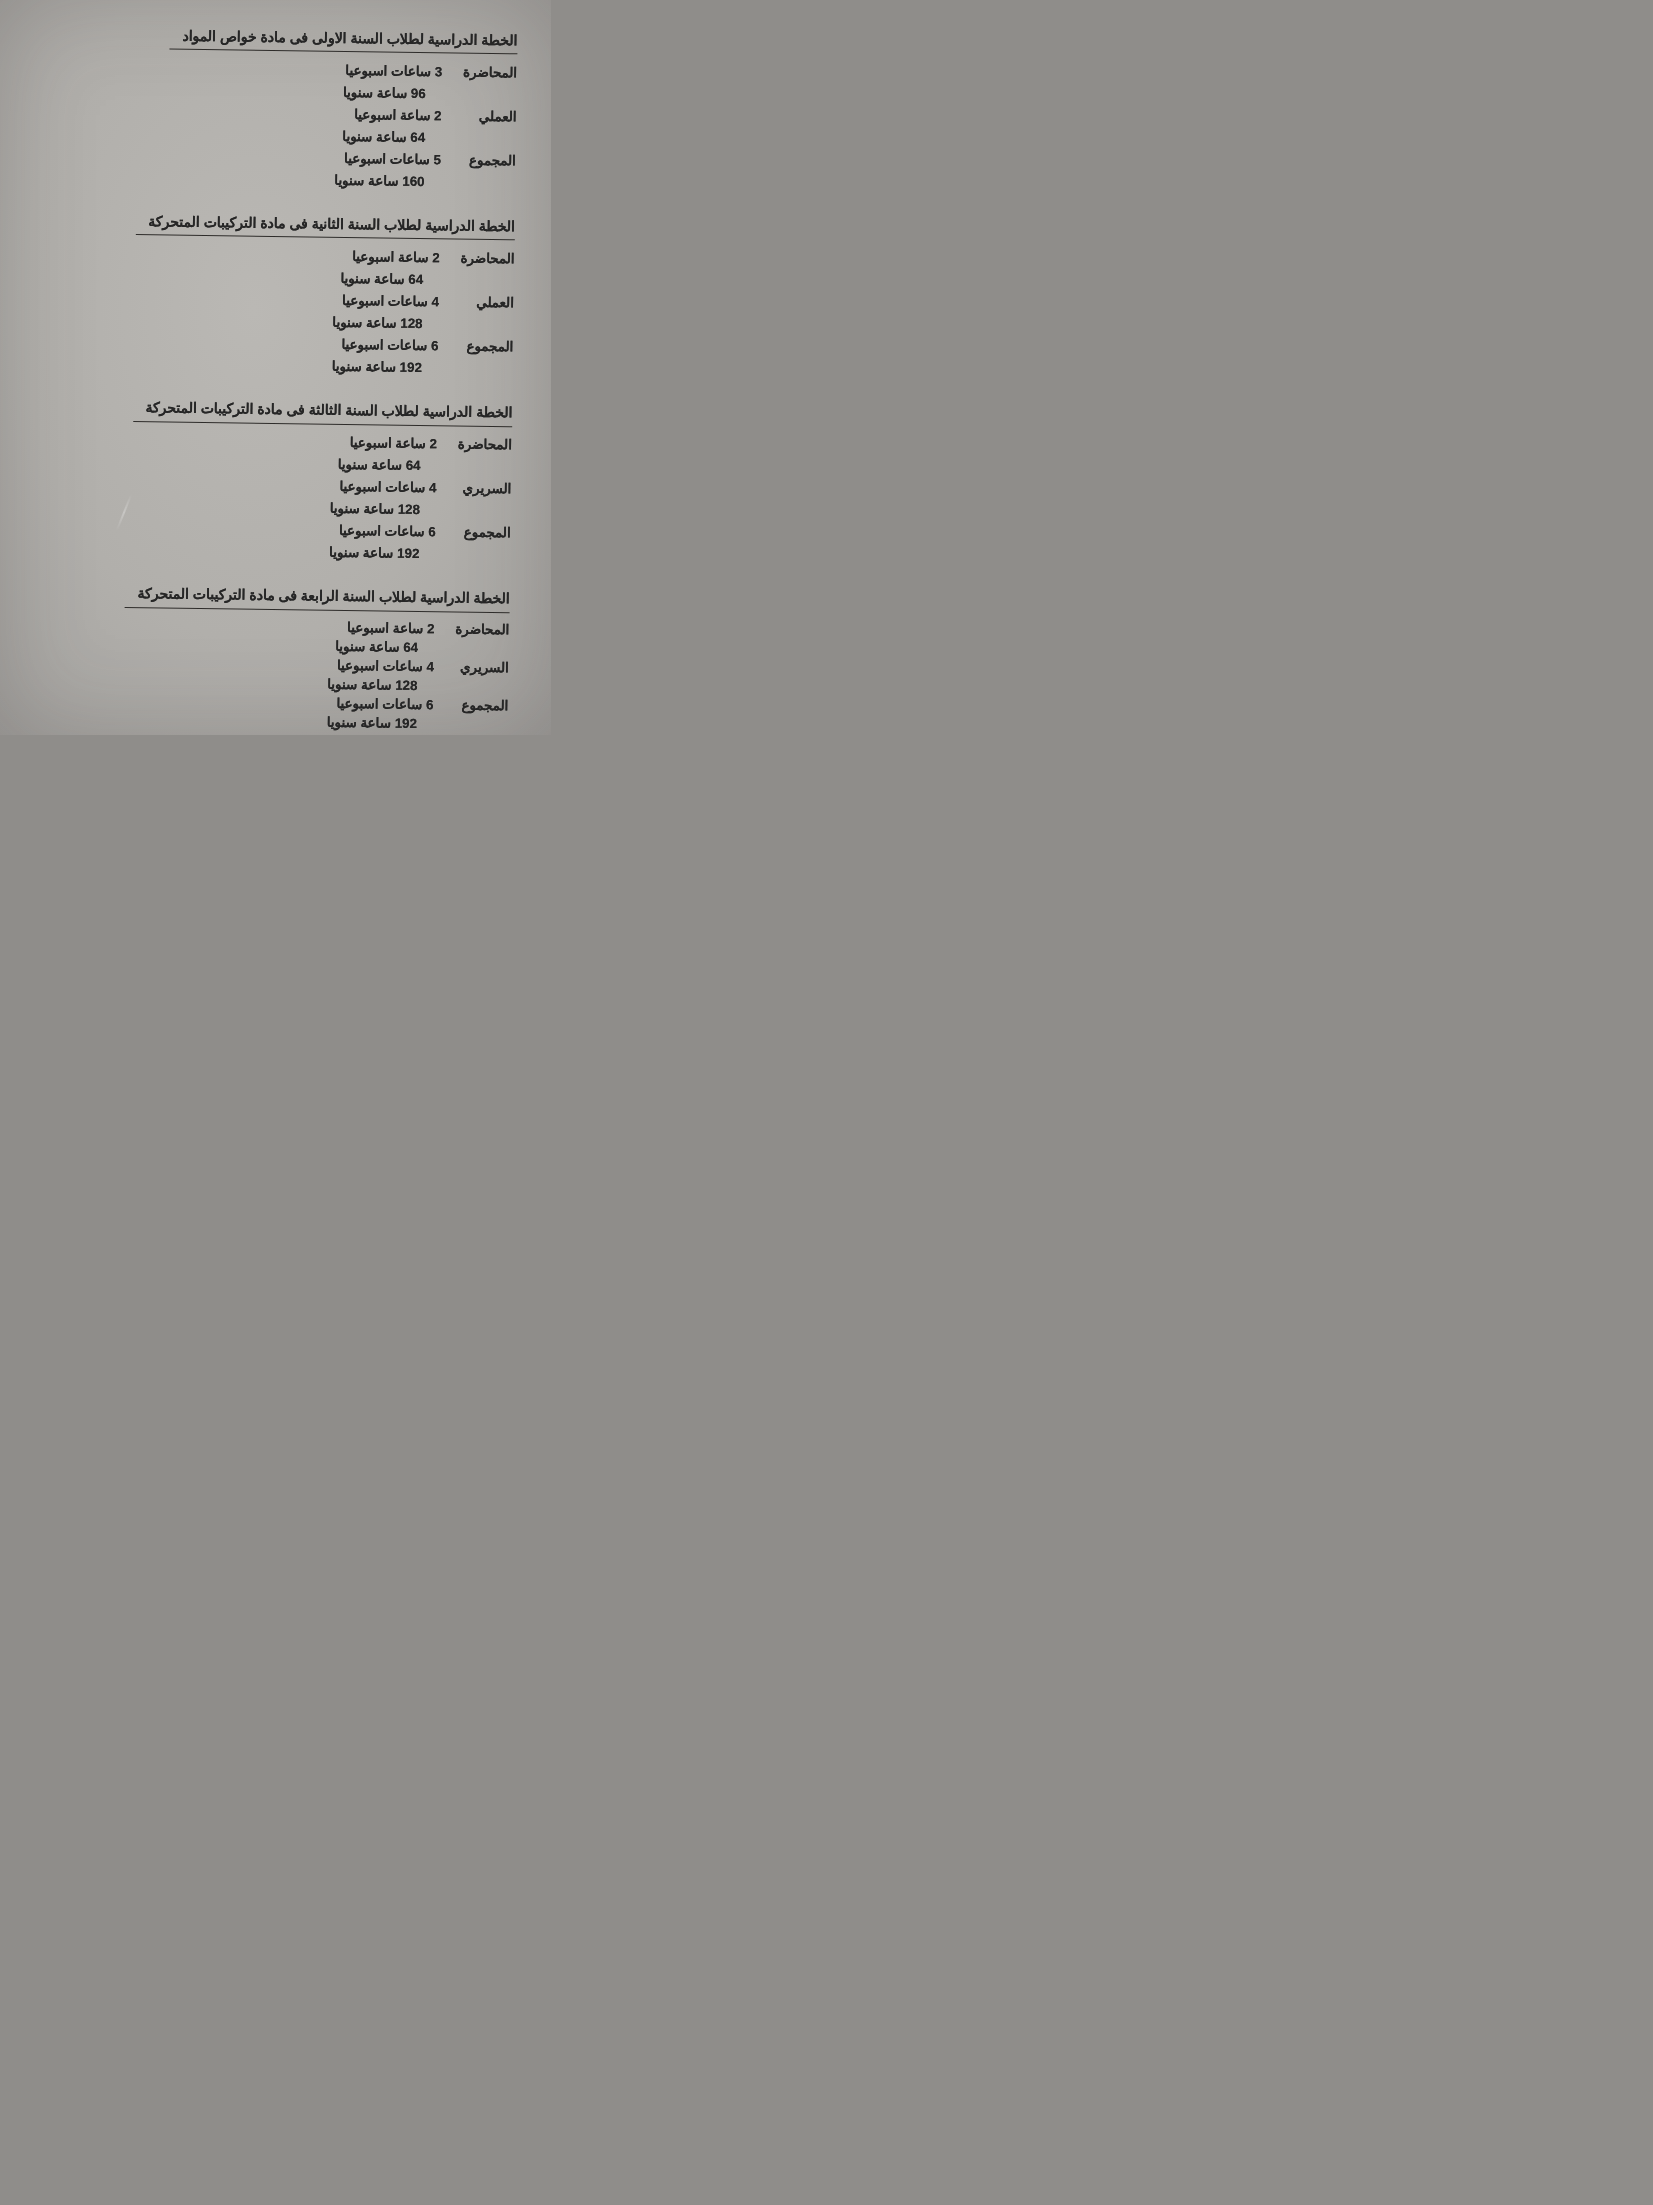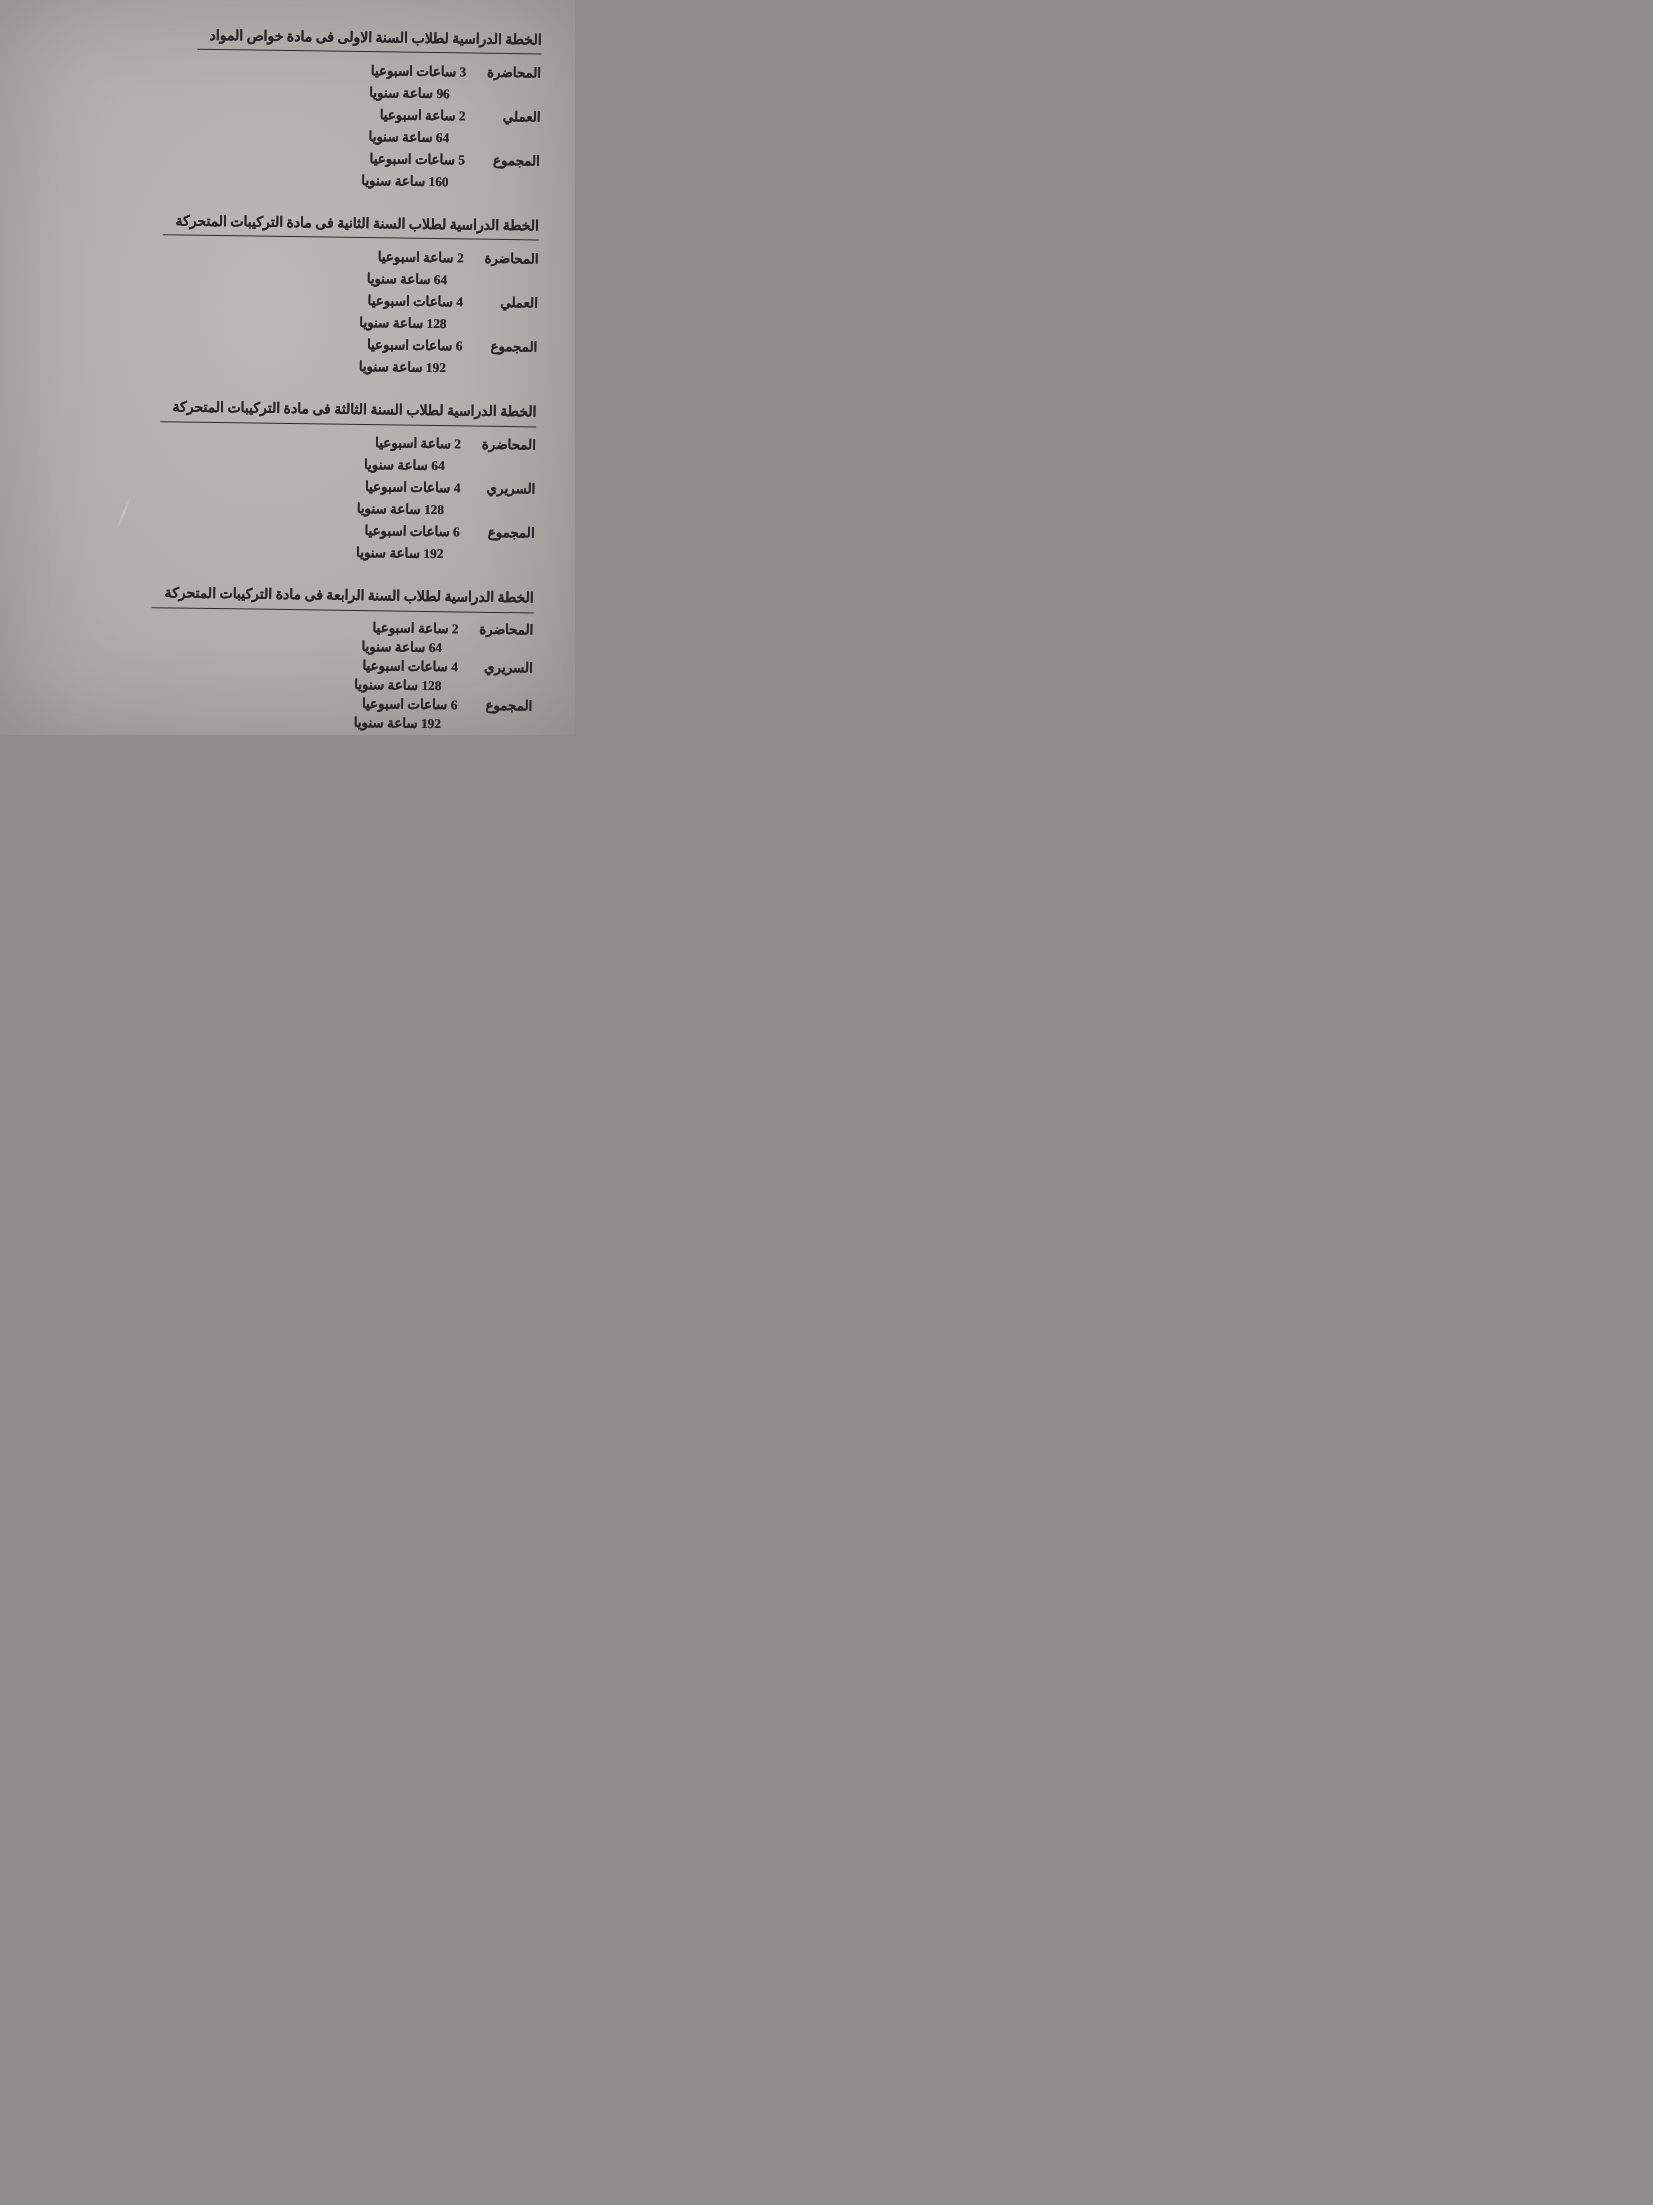--- a/index.html
+++ b/index.html
@@ -8,23 +8,22 @@
     background: #8f8d8a;
   }
   .photo {
     position: relative;
     width: 551px;
     height: 735px;
     overflow: hidden;
     background:
       radial-gradient(ellipse at 46% 42%, #bab8b4 0%, #b1afab 55%, #a3a19e 100%);
     box-shadow: inset 0 0 96px rgba(58, 56, 53, 0.22);
-    font-family: Liberation Serif, serif;
+    font-family: Liberation Sans, sans-serif;
     direction: rtl;
-    padding-left: 24px;
   }
   .tilt {
     position: absolute;
     inset: 0;
     transform: rotate(0.8deg);
     transform-origin: 50% 50%;
     padding: 26px 38px 0 0;
     box-sizing: border-box;
     color: #262626;
   }

